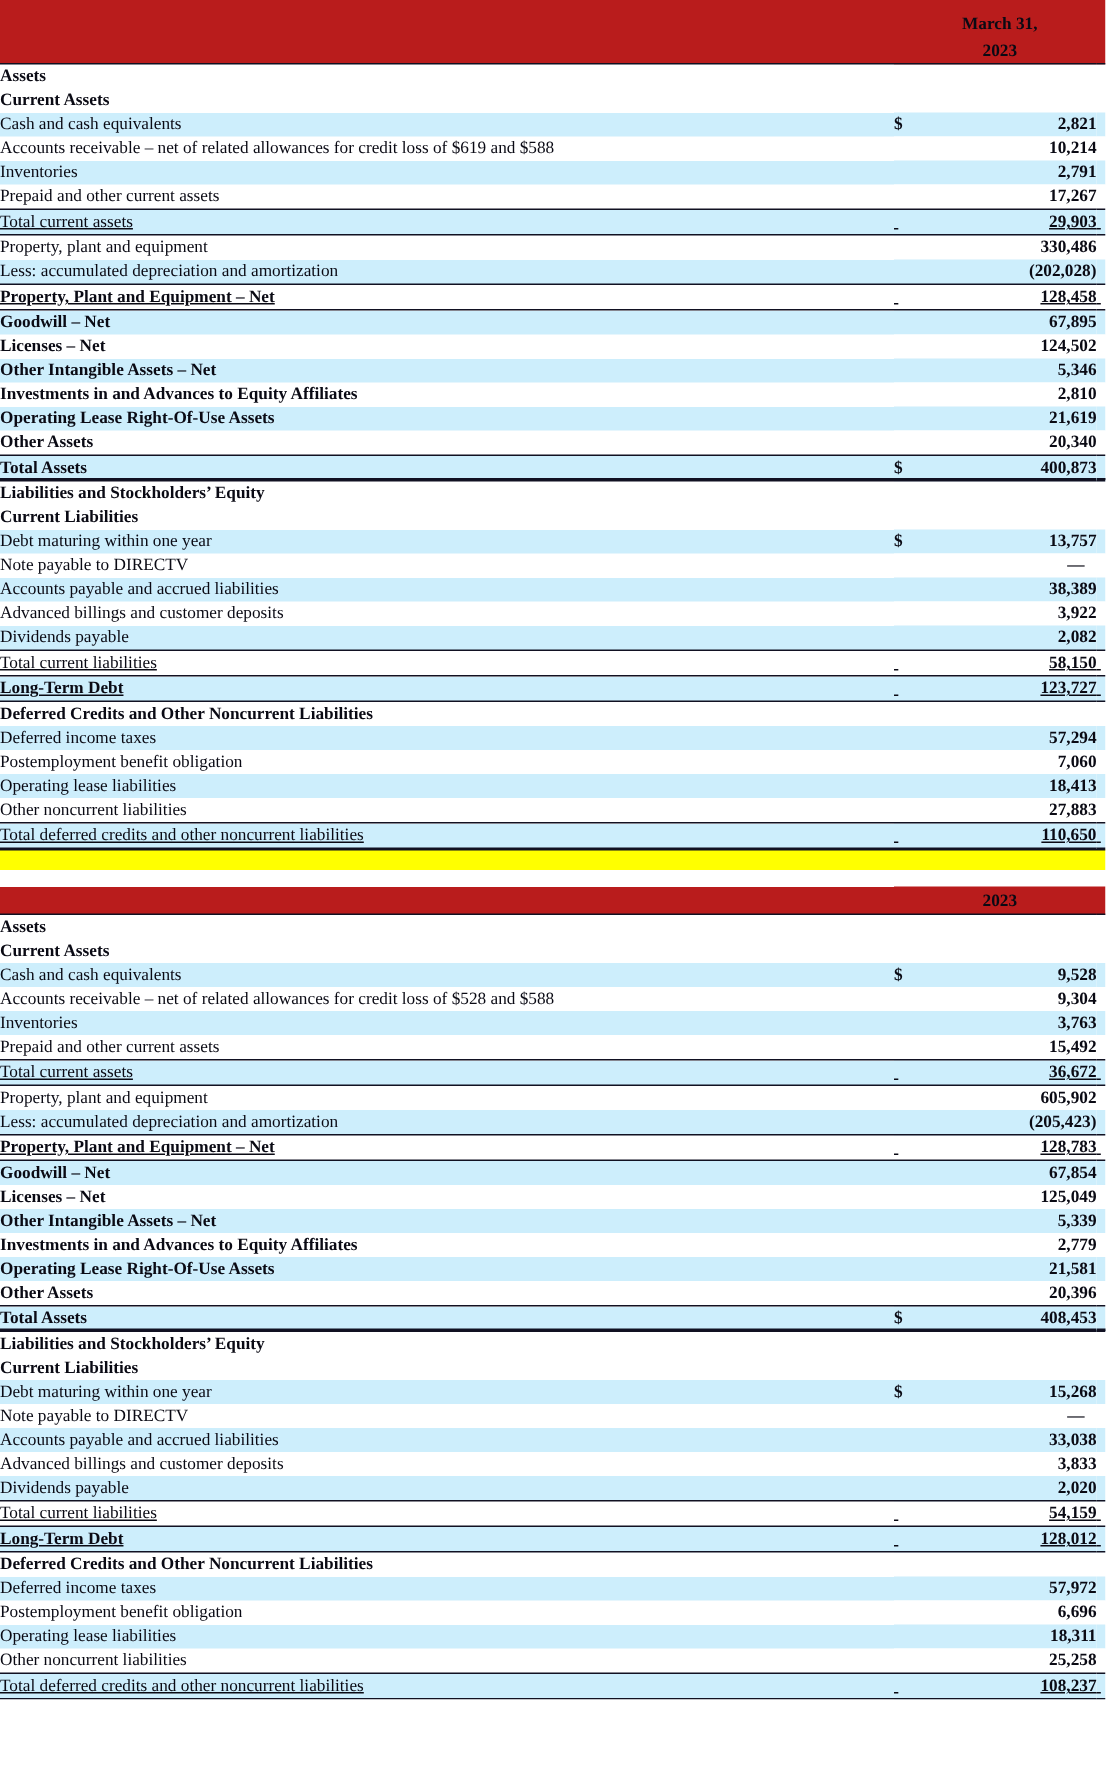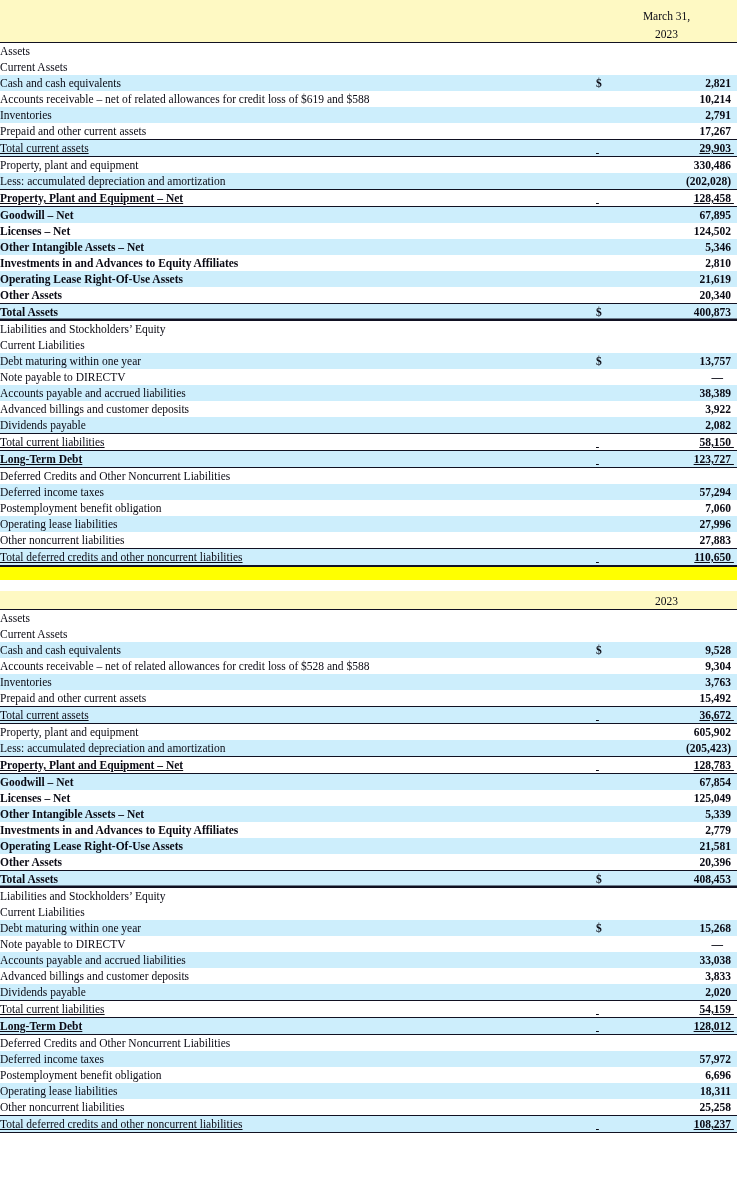--- a/index.html
+++ b/index.html
@@ -57,22 +57,22 @@
     white-space: nowrap;
   }
   td.pad { }
 
   
   tr.shade > td { background: #cdeefc; }
   tr.plain > td { background: #ffffff; }
 
   
   tr.hdr > td {
-    background: #fef9c3;
-    font-weight: normal;
+    background: #b91c1c;
+    font-weight: bold;
     text-align: center;
     height: 18px;
   }
   td.hdr-date {
     text-align: center !important;
     font-weight: bold;
     padding-right: 10px;
   }
   tr.hdr-first > td { height: 24px; vertical-align: bottom; }
 
@@ -82,21 +82,21 @@
 
   
   tr.double-bottom > td {
     border-bottom: 1.6px solid #111122;
     box-shadow: inset 0 -4px 0 -2.6px #111122;
     margin-left: 21px;
   }
 
   
   tr.bold td { font-weight: bold; }
-  tr.section td.label { font-weight: normal; }
+  tr.section td.label { font-weight: bold; }
   td.indent { padding-left: 14px; }
 
   
   .sep-band {
     width: 737px;
     height: 13px;
     background: #ffff00;
     border-top: 1.6px solid #111122;
   }
   .sep-gap {
@@ -296,21 +296,21 @@
           </tr>
           <tr class="plain">
             <td class="label">Postemployment benefit obligation</td>
             <td class="cur">&nbsp;</td>
             <td class="val">7,060</td>
             <td class="pad">&nbsp;</td>
           </tr>
           <tr class="shade">
             <td class="label">Operating lease liabilities</td>
             <td class="cur">&nbsp;</td>
-            <td class="val">27,996</td>
+            <td class="val">18,413</td>
             <td class="pad">&nbsp;</td>
           </tr>
           <tr class="plain">
             <td class="label">Other noncurrent liabilities</td>
             <td class="cur">&nbsp;</td>
             <td class="val">27,883</td>
             <td class="pad">&nbsp;</td>
           </tr>
           <tr class="shade rule-top rule-bottom">
             <td class="label">Total deferred credits and other noncurrent liabilities</td>

